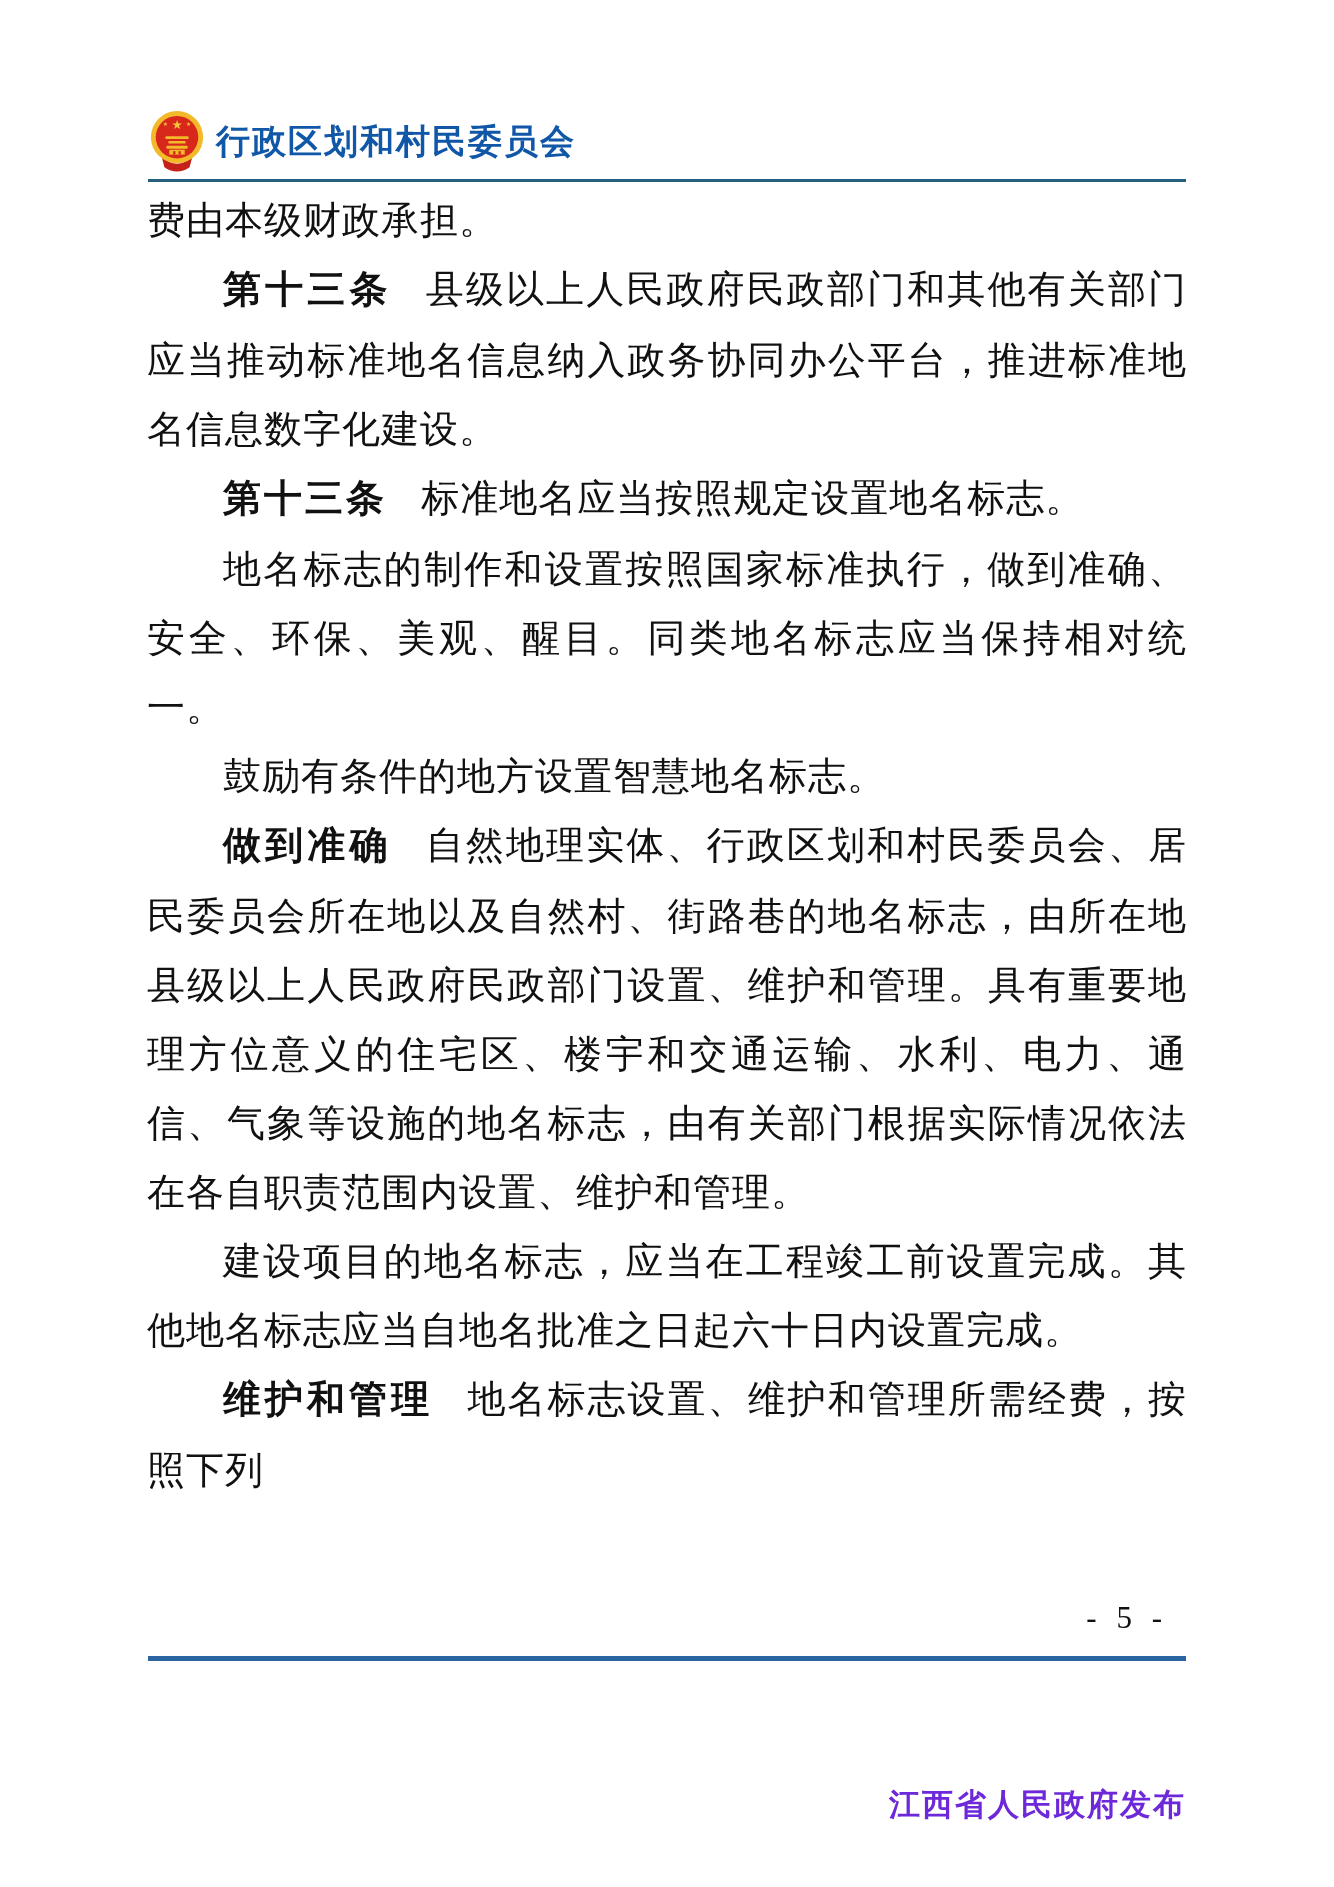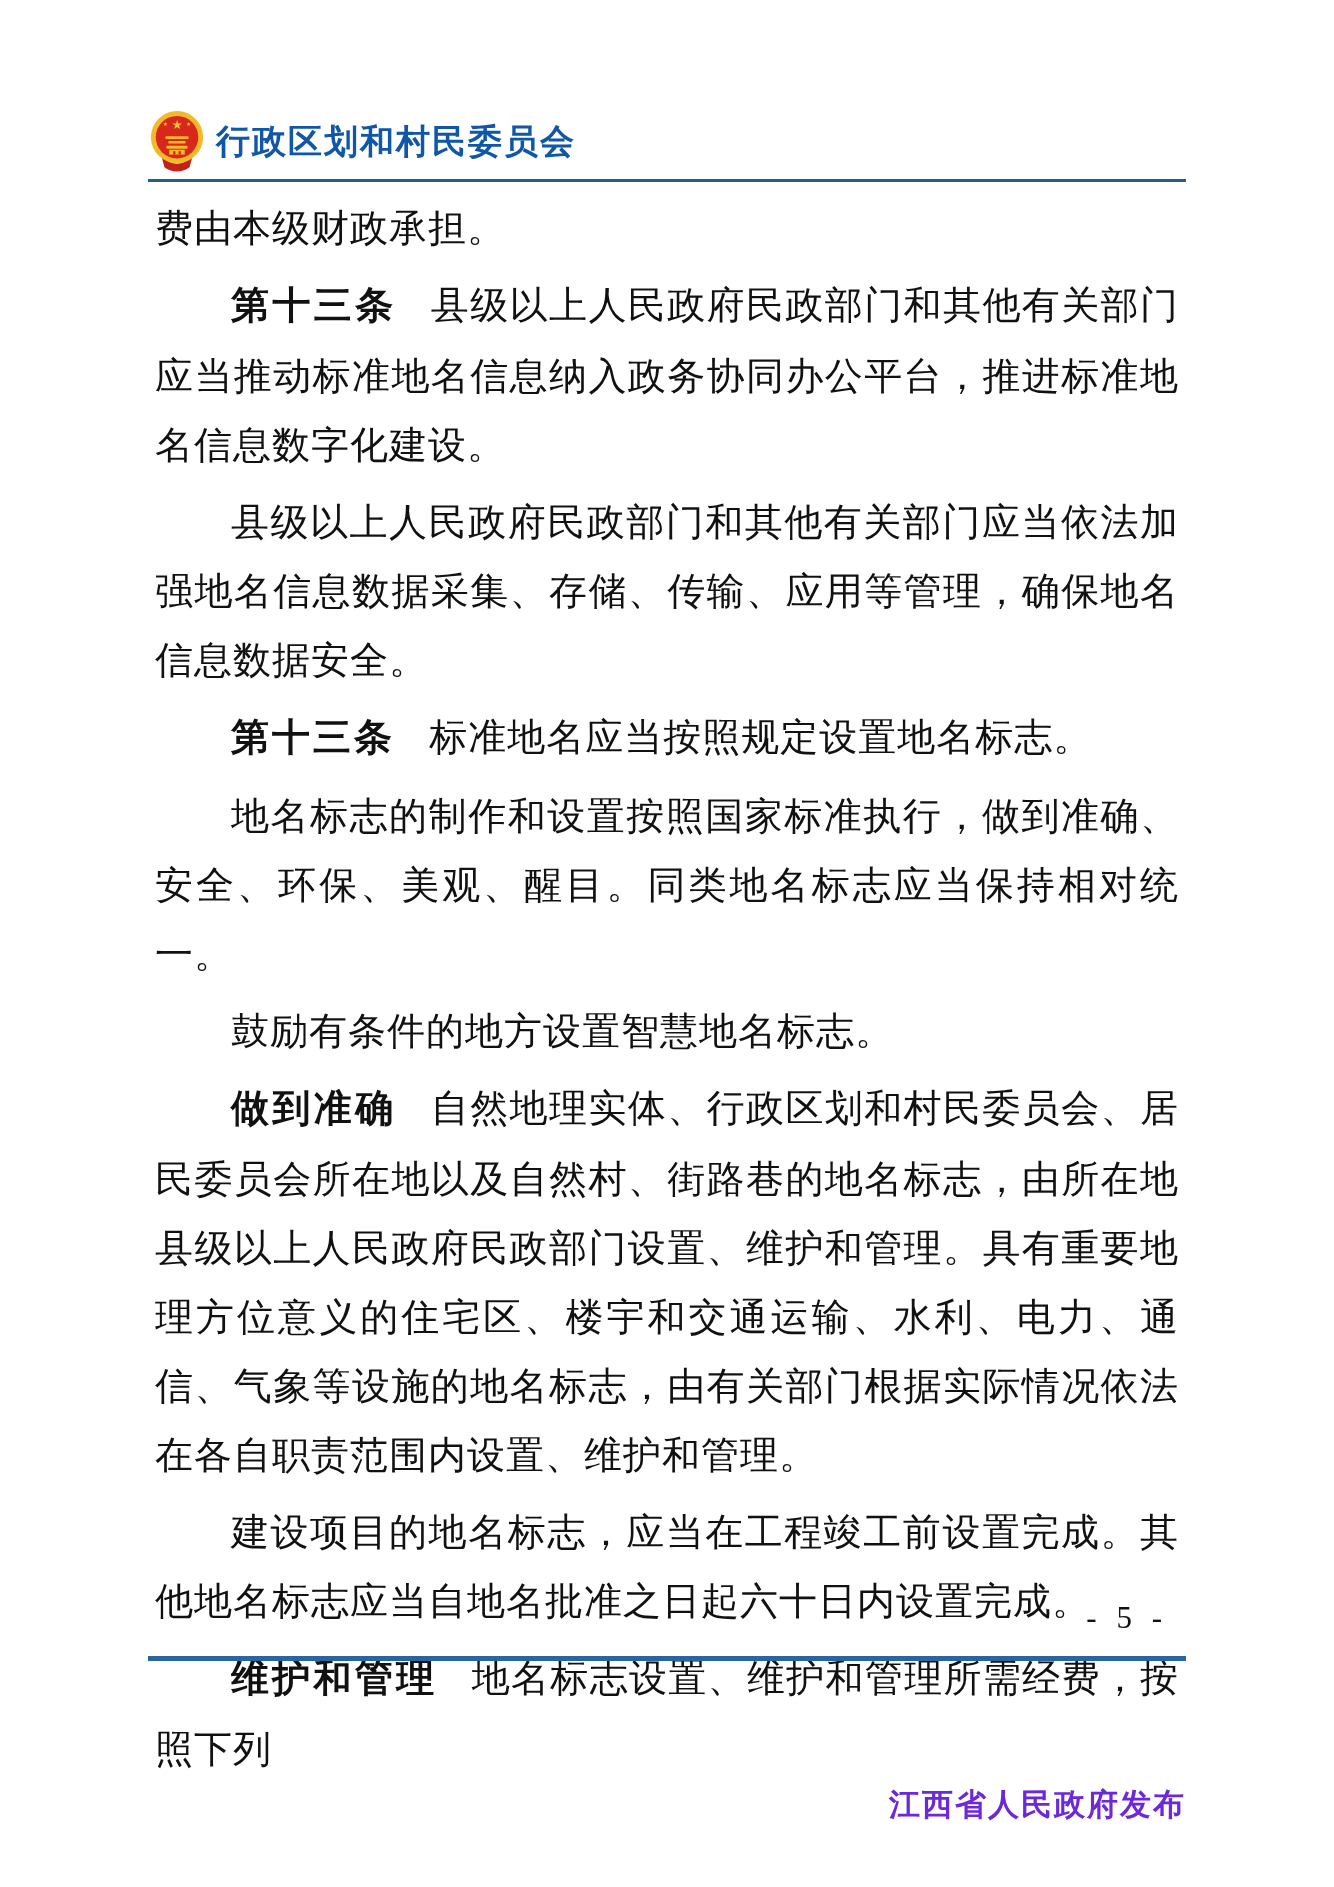--- a/index.html
+++ b/index.html
@@ -42,21 +42,21 @@
   }
 
   
   .doc-body {
     position: absolute;
     left: 147px;
     right: 147px;
     top: 186px;
   }
   .doc-body p {
-    margin: 8px;
+    margin: 0;
     font-size: 38px;
     line-height: 69px;
     text-align: justify;
     text-justify: inter-ideograph;
     text-indent: 2em;
     letter-spacing: 1px;
   }
   .doc-body p.no-indent { text-indent: 0; }
   .doc-body b.article-no {
     font-family: Liberation Mono, monospace;
@@ -119,21 +119,20 @@
     <rect x="26" y="42.5" width="2.4" height="3.5" fill="#d8281c"></rect>
     <rect x="31.6" y="42.5" width="2.4" height="3.5" fill="#d8281c"></rect>
   </svg>
   <span class="header-title">行政区划和村民委员会</span>
 </div>
 <div class="header-rule"></div>
 
 <div class="doc-body">
     <p class="no-indent"><span>费由本级财政承担。</span></p>
     <p><b class="article-no">第十三条</b><span>县级以上人民政府民政部门和其他有关部门应当推动标准地名信息纳入政务协同办公平台，推进标准地名信息数字化建设。</span></p>
-    <p><span>县级以上人民政府民政部门和其他有关部门应当依法加强地名信息数据采集、存储、传输、应用等管理，确保地名信息数据安全。</span></p>
     <p><b class="article-no">第十三条</b><span>标准地名应当按照规定设置地名标志。</span></p>
     <p><span>地名标志的制作和设置按照国家标准执行，做到准确、安全、环保、美观、醒目。同类地名标志应当保持相对统一。</span></p>
     <p><span>鼓励有条件的地方设置智慧地名标志。</span></p>
     <p><b class="article-no">做到准确</b><span>自然地理实体、行政区划和村民委员会、居民委员会所在地以及自然村、街路巷的地名标志，由所在地县级以上人民政府民政部门设置、维护和管理。具有重要地理方位意义的住宅区、楼宇和交通运输、水利、电力、通信、气象等设施的地名标志，由有关部门根据实际情况依法在各自职责范围内设置、维护和管理。</span></p>
     <p><span>建设项目的地名标志，应当在工程竣工前设置完成。其他地名标志应当自地名批准之日起六十日内设置完成。</span></p>
     <p><b class="article-no">维护和管理</b><span>地名标志设置、维护和管理所需经费，按照下列</span></p>
   </div>
 
 <div class="page-number">- 5 -</div>
 <div class="footer-rule"></div>

